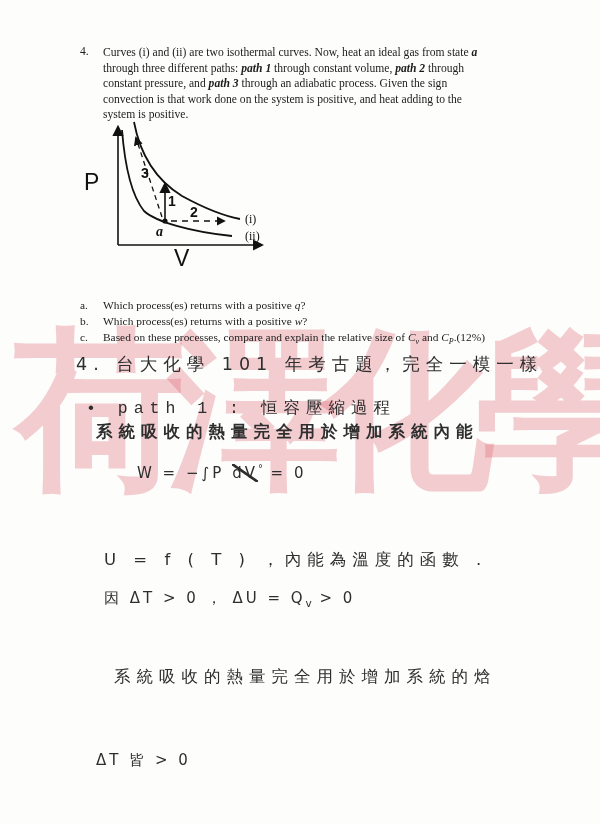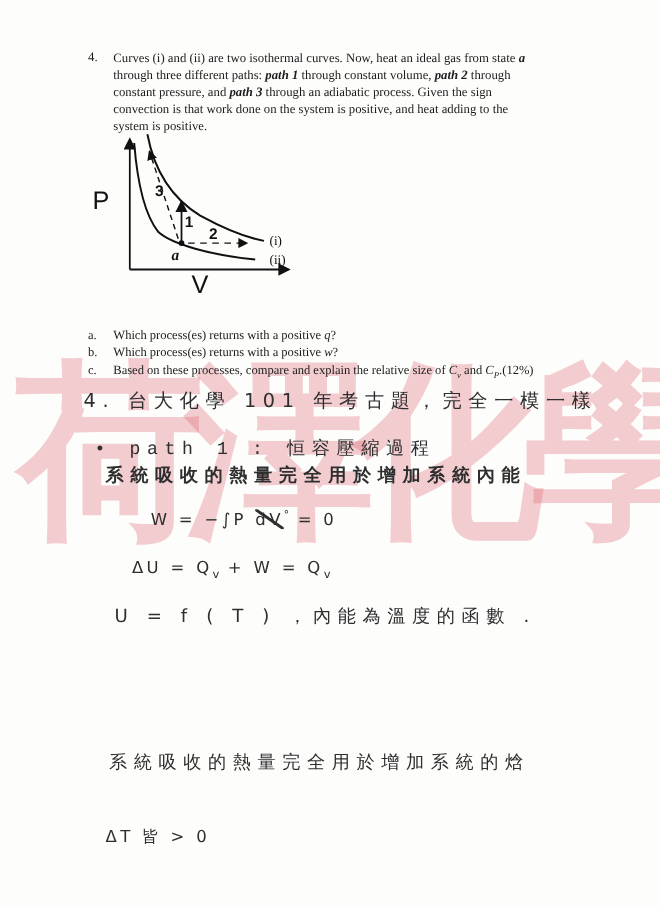--- a/index.html
+++ b/index.html
@@ -58,21 +58,21 @@
   .hw-cjk{font-size:16.5px;letter-spacing:6px;}
   .hw-eq{font-size:15px;letter-spacing:3px;}
   .hw-l1{left:76px;top:352px;font-size:17.5px;letter-spacing:6px;}
   .hw-l2{left:86px;top:397px;font-family:Liberation Mono, monospace;}
   .hw-l3{left:96px;top:421px;font-weight:bold;}
   .hw-l4{left:113px;top:463px;margin-left:24px;}
   .hw-l5{left:120px;top:507px;}
   .hw-l6{left:104px;top:549px;}
   .hw-l7{left:104px;top:589px;}
   .hw-l8{left:86px;top:633px;}
-  .hw-l9{left:99px;top:666px;margin-top:16px;}
+  .hw-l9{left:114px;top:666px;}
   .hw-l10{left:96px;top:714px;font-size:15.5px;letter-spacing:4px;}
   .hw-l11{left:96px;top:751px;}
   
   .seg-i{font-style:italic;}
   .seg-b{font-weight:700;}
   .seg-sub{vertical-align:sub;font-size:70%;letter-spacing:0;}
   .seg-sup{vertical-align:super;font-size:65%;letter-spacing:0;}
   .seg-strike{
     position:relative;
     background:linear-gradient(to top right, transparent 44%, #2e2e2e 47%, #2e2e2e 53%, transparent 56%);
@@ -130,18 +130,18 @@
   </div>
   <div class="subq subq-c">
     <span class="lbl">c.</span>
     <span class="txt"><span>Based on these processes, compare and explain the relative size of </span><span class="seg-i">C</span><span class="seg-sub seg-i">v</span><span> and </span><span class="seg-i">C</span><span class="seg-sub seg-i">P</span><span>.(12%)</span></span>
   </div>
 
   <div class="hw hw-l1"><span>4. 台大化學 101 年考古題，完全一模一樣</span></div>
   <div class="hw hw-l2 hw-cjk"><span>• path 1 : 恒容壓縮過程</span></div>
   <div class="hw hw-l3 hw-cjk"><span>系統吸收的熱量完全用於增加系統內能</span></div>
   <div class="hw hw-l4 hw-eq"><span>W = −∫P </span><span class="seg-strike">dV</span><span class="seg-sup">°</span><span> = 0</span></div>
-  <div class="hw hw-l5 hw-eq"><span>ΔU = Q</span><span class="seg-sub">v</span><span> + W  =  Q</span><span class="seg-sub">v</span></div>
   <div class="hw hw-l6 hw-cjk"><span>U = f ( T ) ，內能為溫度的函數 .</span></div>
+  <div class="hw hw-l7 hw-eq"><span>因 ΔT &gt; 0 ，  ΔU = Q</span><span class="seg-sub">v</span><span> &gt; 0</span></div>
   <div class="hw hw-l9 hw-cjk"><span>系統吸收的熱量完全用於增加系統的焓</span></div>
   <div class="hw hw-l11 hw-eq"><span>ΔT 皆 &gt; 0</span></div>
 
 </div>
 
 </body></html>

